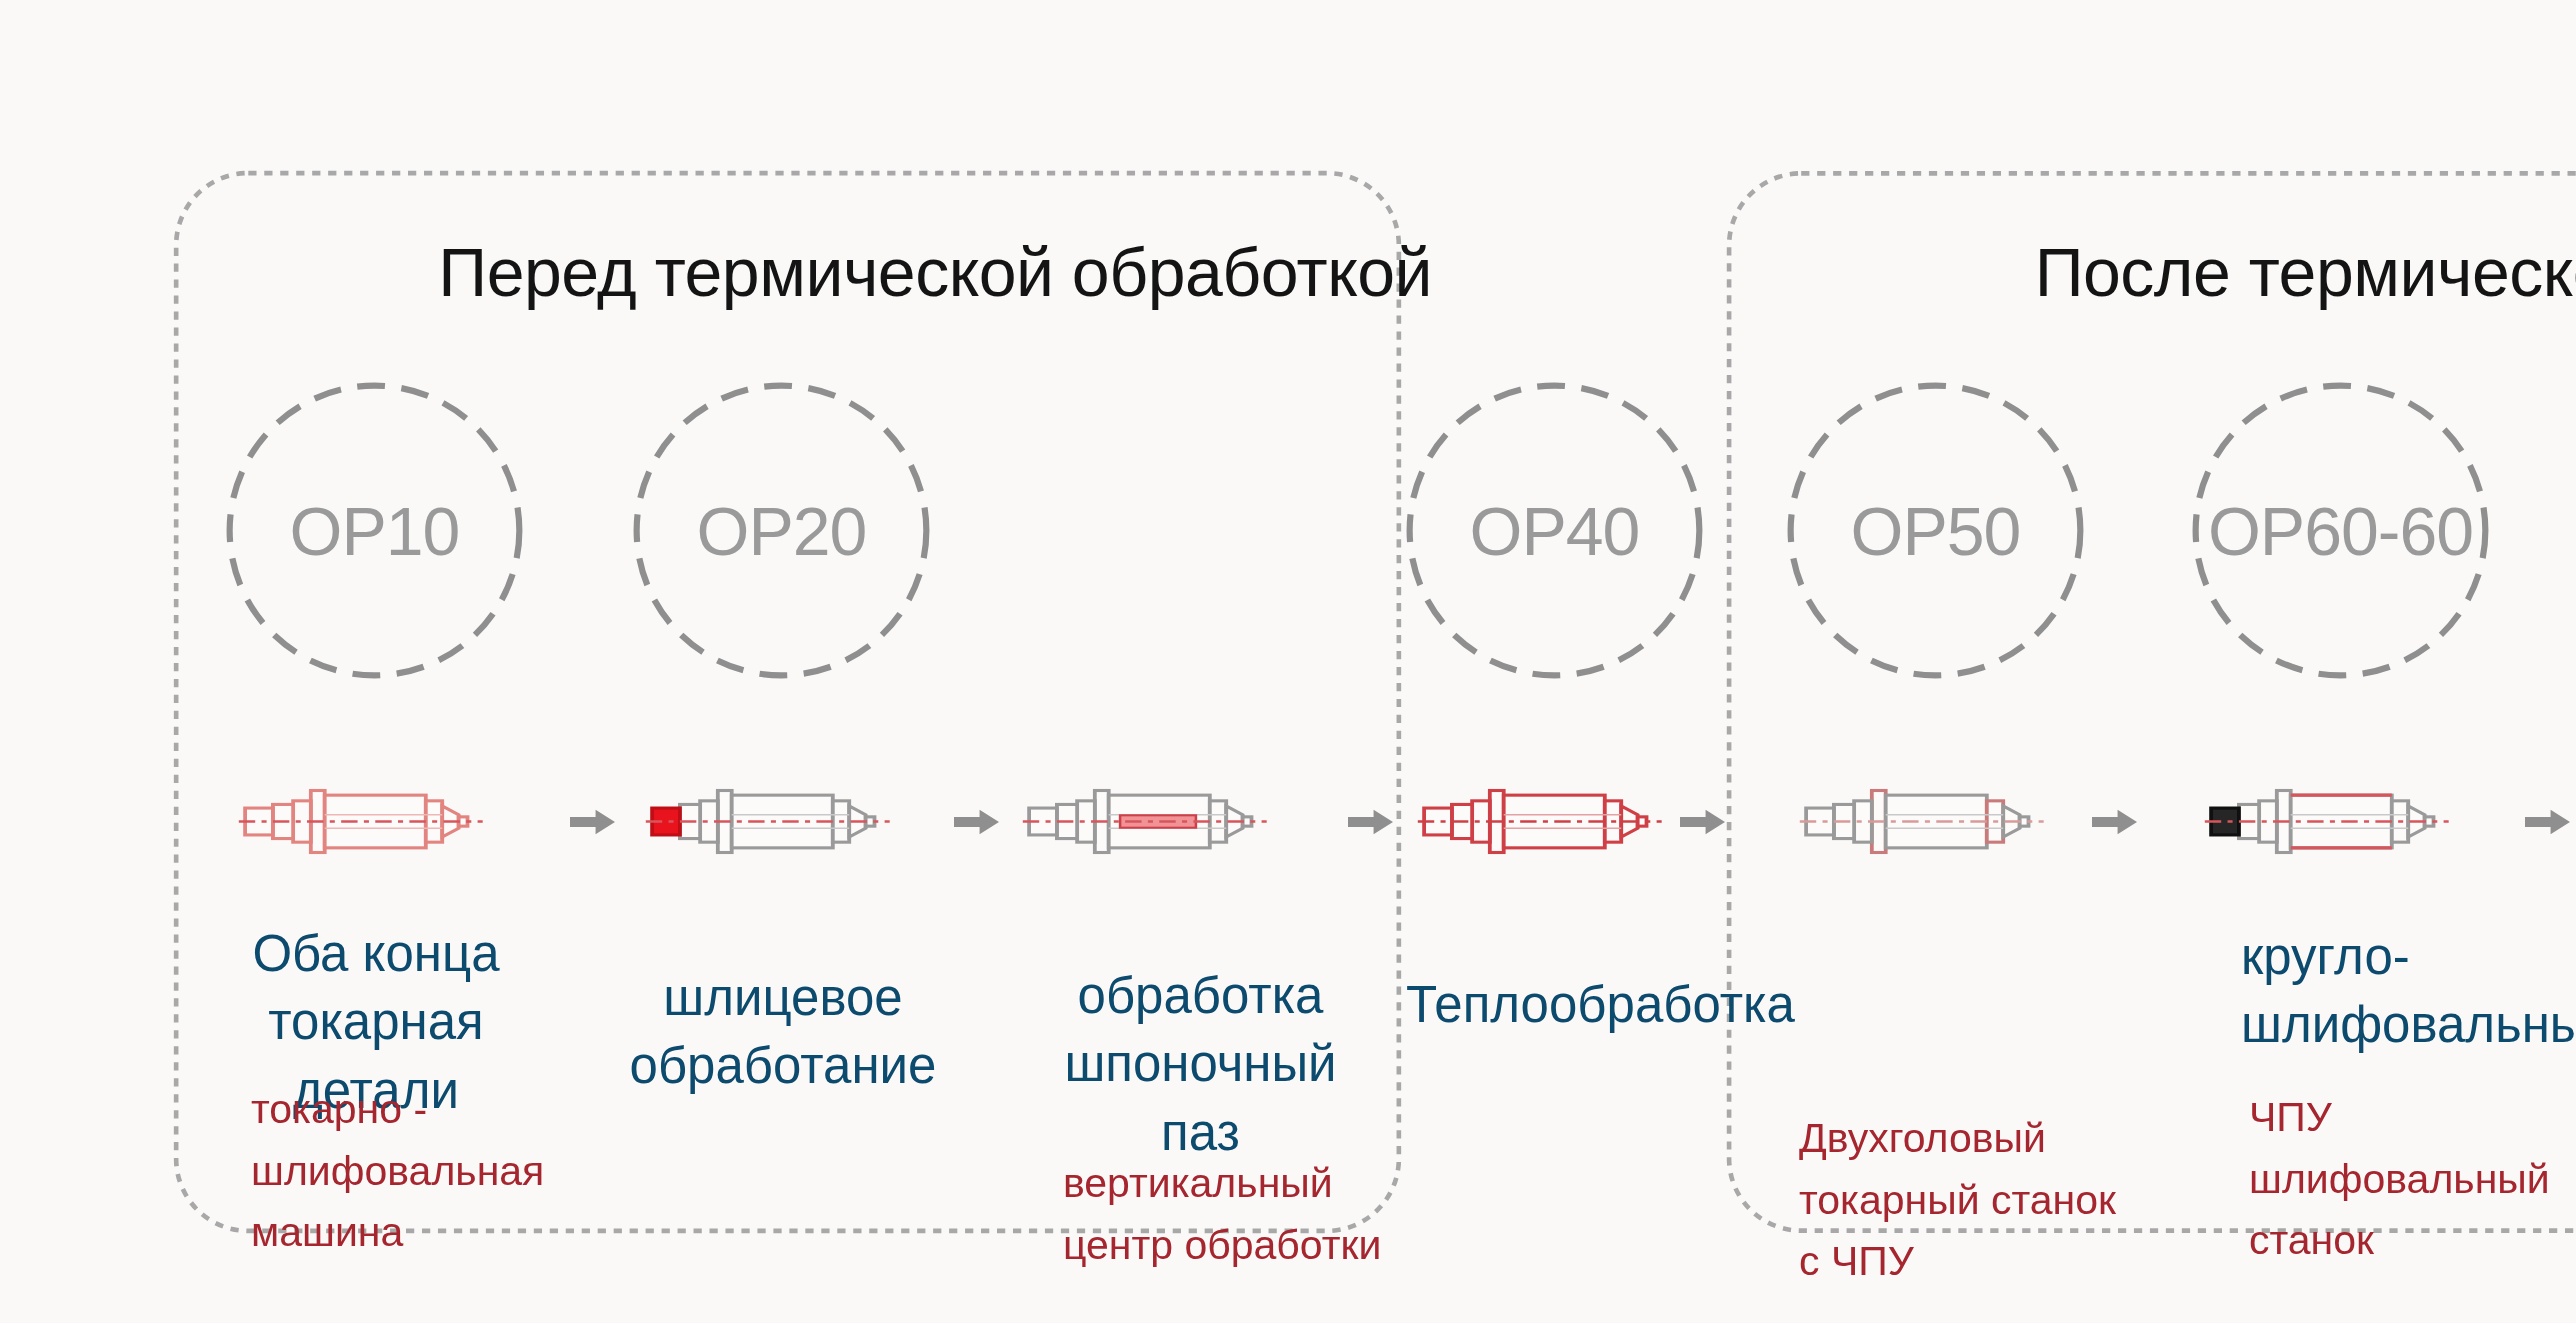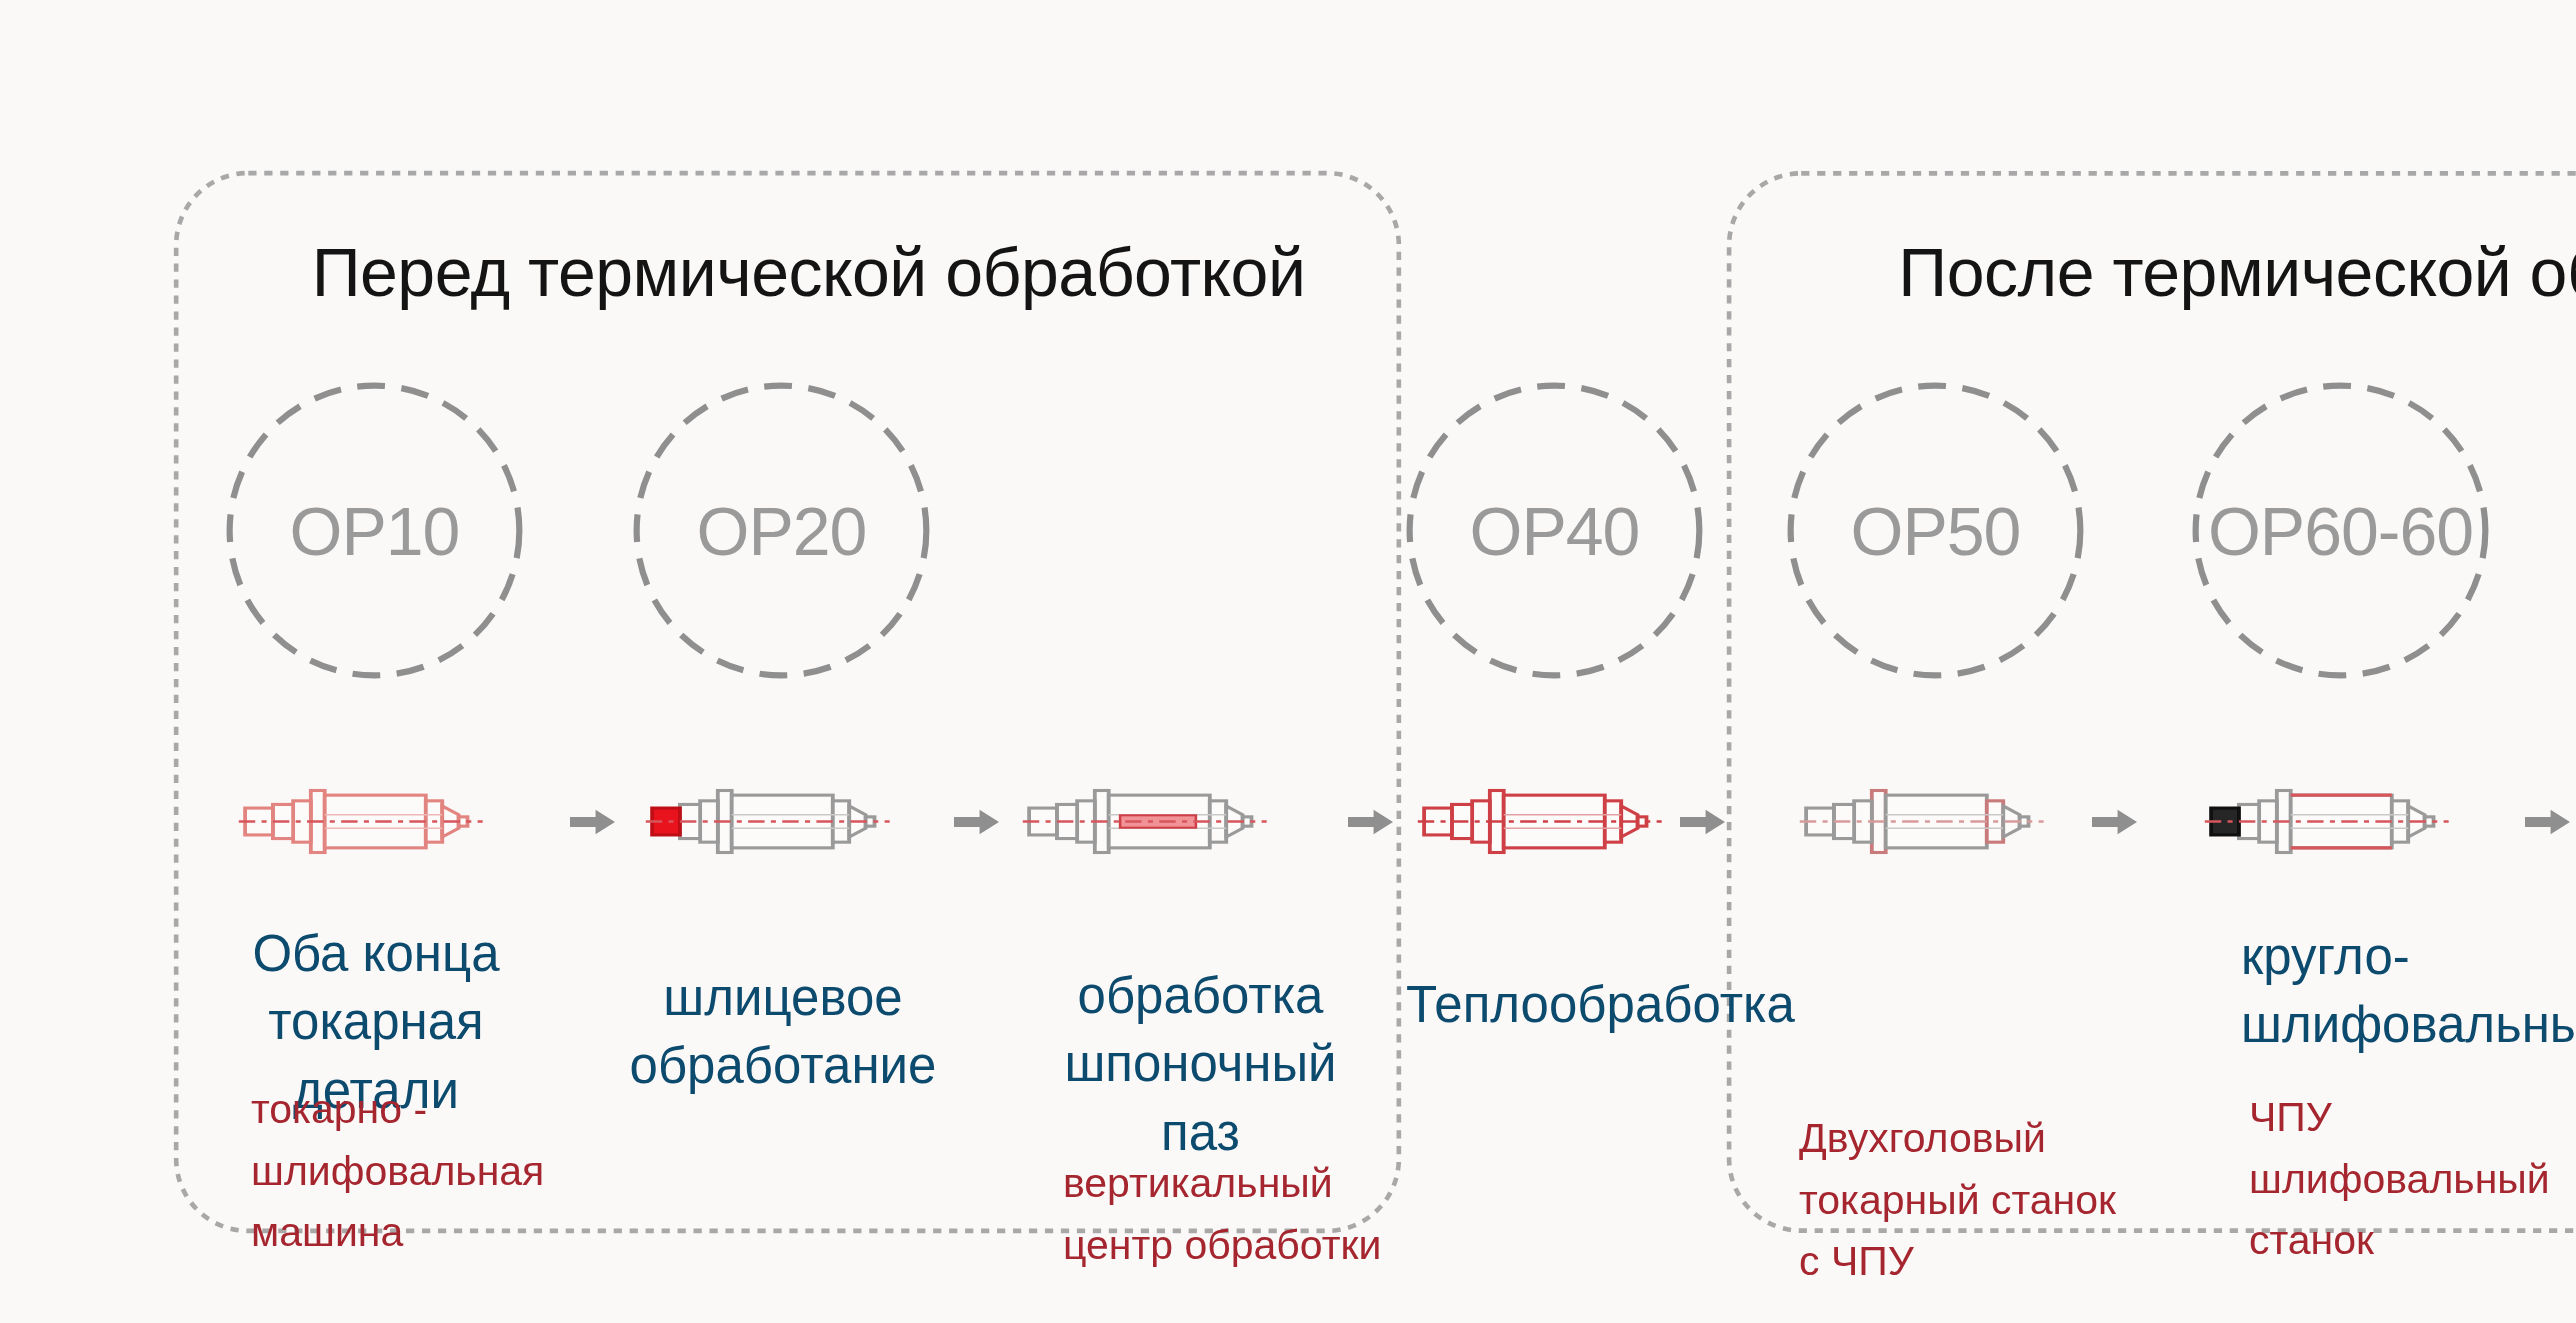--- a/index.html
+++ b/index.html
@@ -1,19 +1,19 @@
 <!DOCTYPE html>
 <html style="font-size:8.2px"><head>
 <meta charset="utf-8">
 <style>
   html,body{margin:0;padding:0;background:#fbf9f8;}
   .stage{position:relative;width:3141px;height:1324px;background:#fbf9f8;overflow:hidden;
          font-family:"Liberation Sans","DejaVu Sans",sans-serif;}
   .boxborder{position:absolute;}
-  .section-title{position:absolute;font-size:68px;color:#141414;text-align:center;
+  .section-title{position:absolute;font-size:68px;color:#141414;text-align:right;
                  letter-spacing:-0.5px;white-space:nowrap;}
   .op-circle{position:absolute;width:299px;height:299px;}
   .op-circle svg{position:absolute;left:0;top:0;}
   .op-label{position:absolute;left:0;top:0;width:299px;height:299px;display:flex;
             align-items:center;justify-content:center;font-size:68px;font-weight:300;
             color:#9a9a9a;letter-spacing:-1px;}
   .shaft{position:absolute;width:278px;height:93px;}
   .arrow{position:absolute;width:45px;height:32px;}
   .optext{position:absolute;font-size:51px;line-height:1.34;color:#0c4a6e;white-space:pre-line;}
   .machtext{position:absolute;font-size:41px;line-height:1.5;color:#a5262f;white-space:pre-line;}

